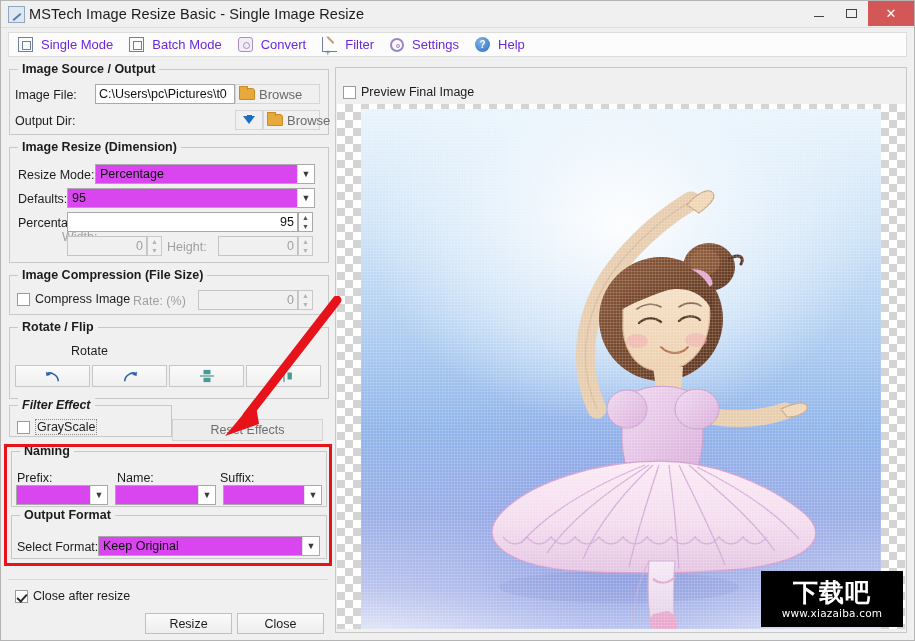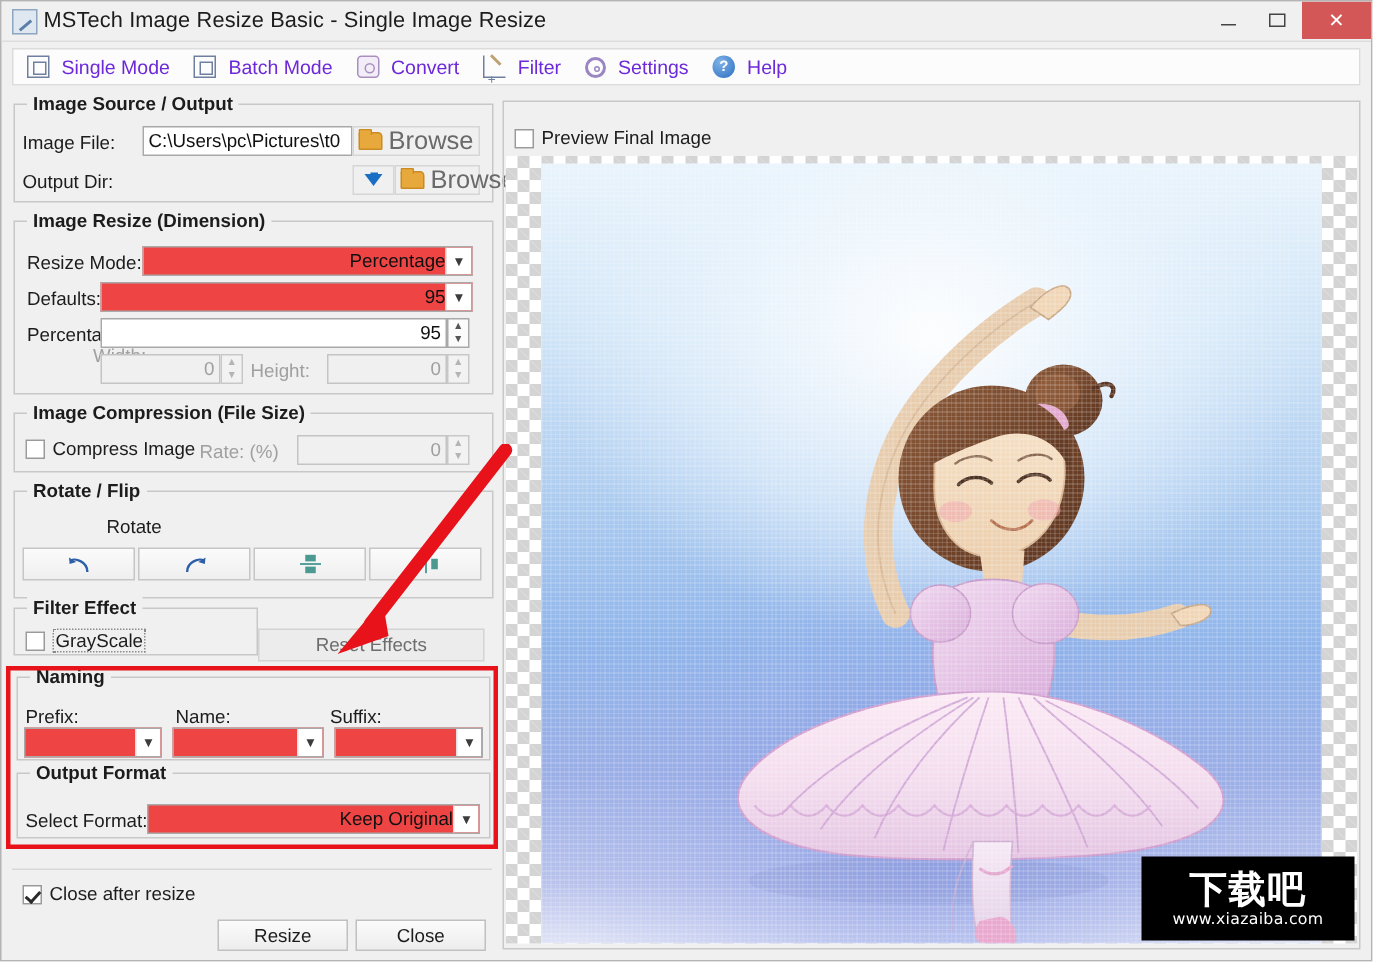--- a/index.html
+++ b/index.html
@@ -119,23 +119,23 @@
   
   .tbox {
     position: absolute; background: #fff; border: 1px solid #a9a9a9;
     font-size: 12.5px; color: #101010; padding: 0 3px;
     display: flex; align-items: center; overflow: hidden; white-space: nowrap;
   }
   .tbox.dimbox { background: #f0f0f0; border-color: #c4c4c4; color: #a0a0a0; }
   .tbox.right { justify-content: flex-end; }
 
   .combo {
-    position: absolute; background: #ef4444; border: 1px solid #a9a9a9;
+    position: absolute; background: #d946ef; border: 1px solid #a9a9a9;
     font-size: 12.5px; color: #101010;
-    display: flex; align-items: center; overflow: hidden; text-align: right;
+    display: flex; align-items: center; overflow: hidden;
   }
   .combo .cval { flex: 1; padding-left: 4px; white-space: nowrap; overflow: hidden; }
   .combo .carrow {
     width: 17px; height: 100%; flex: none;
     display: flex; align-items: center; justify-content: center;
     color: #3c3c3c; font-size: 9px;
     border-left: 1px solid #e0e0e0; background: #fff;
   }
 
   .spin {
@@ -169,21 +169,21 @@
     width: 4px; height: 8px; border: solid #2a2a2a;
     border-width: 0 2px 2px 0; transform: rotate(42deg);
   }
   .chk .t { font-size: 12.5px; color: #1c1c1c; white-space: nowrap; }
   .chk .t.dotted { border: 1px dotted #8a8a8a; padding: 0 1px; }
 
   
   .browse {
     position: absolute; display: flex; align-items: center;
     background: #f0f0f0; border: 1px solid #d6d6d6;
-    font-size: 17px; color: #6a6a6a; padding-left: 3px;
+    font-size: 13px; color: #6a6a6a; padding-left: 3px;
   }
   .folder-ico {
     width: 16px; height: 12px; flex: none; position: relative; margin-right: 4px;
     background: #e8a93c; border: 1px solid #c98b22; border-radius: 1px 3px 1px 1px;
   }
   .folder-ico::before {
     content: ""; position: absolute; left: -1px; top: -3px; width: 7px; height: 3px;
     background: #e8a93c; border: 1px solid #c98b22; border-bottom: none; border-radius: 1px 1px 0 0;
   }
 
@@ -406,21 +406,21 @@
     </svg>
   </div>
   <div class="rfbtn" style="left:245px; top:364px; width:75px; height:22px;">
     <svg class="arc-ico" viewBox="0 0 20 16">
       <rect x="1" y="4" width="5" height="8" fill="#4a9a92"></rect>
       <rect x="14" y="4" width="5" height="8" fill="#4a9a92"></rect>
       <rect x="9.3" y="1" width="1.4" height="14" fill="#4a9a92"></rect>
     </svg>
   </div>
 
-  <div class="group" style="left:8px; top:404px; width:163px; height:32px;">
+  <div class="group" style="left:8px; top:404px; width:163px; height:32px;font-style:italic;">
     <span class="legend">Filter Effect</span>
   </div>
   <div class="chk" style="left:16px; top:418px;">
     <span class="box"></span>
     <span class="t dotted">GrayScale</span>
   </div>
   <div class="btn flatgray" style="left:171px; top:418px; width:151px; height:22px;">Reset Effects</div>
 
   <div class="group" style="left:10px; top:450px; width:316px; height:56px;">
     <span class="legend" style="background:#f0f0f0;">Naming</span>

